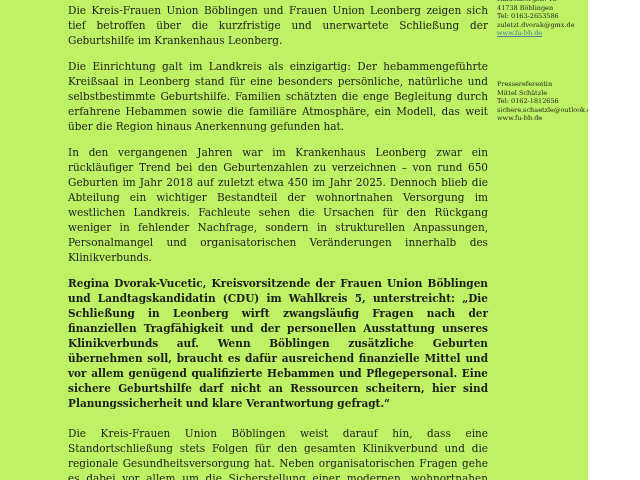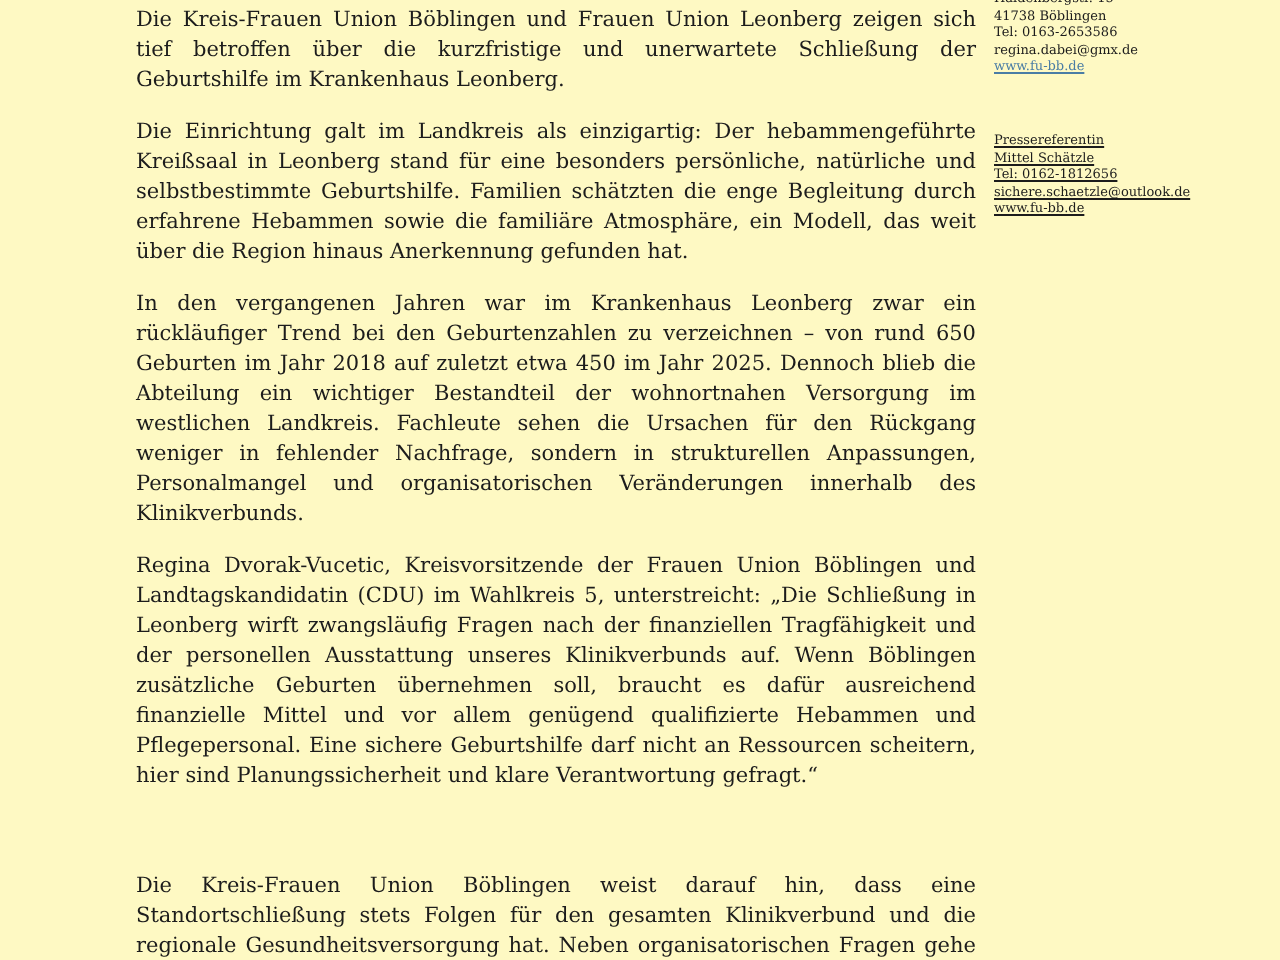--- a/index.html
+++ b/index.html
@@ -2,62 +2,62 @@
 <html><head>
 <meta charset="utf-8">
 <style>
   html, body {
     margin: 0;
     padding: 0;
     background: #ffffff;
   }
   .page {
     position: relative;
-    width: 640px;
+    width: 588px;
     height: 480px;
-    background: #fef9c3;
+    background: #bef264;
     overflow: hidden;
     font-family: "DejaVu Serif", "Liberation Serif", serif;
     color: #1c1c1c;
   }
   
   .body-col {
     position: absolute;
     left: 68px;
     top: 3px;
     width: 420px;
     font-size: 10.5px;
     line-height: 15px;
     text-align: justify;
     color: #1c1c1c;
   }
   .body-col p {
     margin: 0 0 11px 0;
     padding: 0;
   }
   .body-col p.big-gap {
-    margin-bottom: 40px;
+    margin-bottom: 15px;
+    font-weight: bold;
   }
   
   .sidebar {
     position: absolute;
     left: 497px;
     top: -5px;
     width: 138px;
     font-size: 6.5px;
     line-height: 8.6px;
     color: #1c1c1c;
   }
   .sidebar .line {
     white-space: nowrap;
     overflow: hidden;
   }
   .sidebar .block2 {
-    margin-top: 28px;
-    text-decoration: underline;
+    margin-top: 42px;
   }
   .link {
     color: #4a7da5;
     text-decoration: underline;
     cursor: pointer;
   }
 </style>
 </head>
 <body>
 
@@ -70,21 +70,21 @@
     <p class="big-gap">Regina Dvorak-Vucetic, Kreisvorsitzende der Frauen Union Böblingen und Landtagskandidatin (CDU) im Wahlkreis 5, unterstreicht: „Die Schließung in Leonberg wirft zwangsläufig Fragen nach der finanziellen Tragfähigkeit und der personellen Ausstattung unseres Klinikverbunds auf. Wenn Böblingen zusätzliche Geburten übernehmen soll, braucht es dafür ausreichend finanzielle Mittel und vor allem genügend qualifizierte Hebammen und Pflegepersonal. Eine sichere Geburtshilfe darf nicht an Ressourcen scheitern, hier sind Planungssicherheit und klare Verantwortung gefragt.“</p>
     <p>Die Kreis-Frauen Union Böblingen weist darauf hin, dass eine Standortschließung stets Folgen für den gesamten Klinikverbund und die regionale Gesundheitsversorgung hat. Neben organisatorischen Fragen gehe es dabei vor allem um die Sicherstellung einer modernen, wohnortnahen Geburtshilfe, die auch künftig allen Familien im Landkreis offenstehen muss.</p>
 
   </div>
 
   <div class="sidebar">
     <div class="block1">
       <div class="line">Haldenbergstr. 15</div>
       <div class="line">41738 Böblingen</div>
       <div class="line">Tel: 0163-2653586</div>
-      <div class="line">regina.dabei@gmx.de</div>
+      <div class="line">zuletzt.dvorak@gmx.de</div>
       <div class="line link">www.fu-bb.de</div>
     </div>
 
     <div class="block2">
       <div class="line">Pressereferentin</div>
       <div class="line">Mittel Schätzle</div>
       <div class="line">Tel: 0162-1812656</div>
       <div class="line">sichere.schaetzle@outlook.de</div>
       <div class="line">www.fu-bb.de</div>
     </div>

